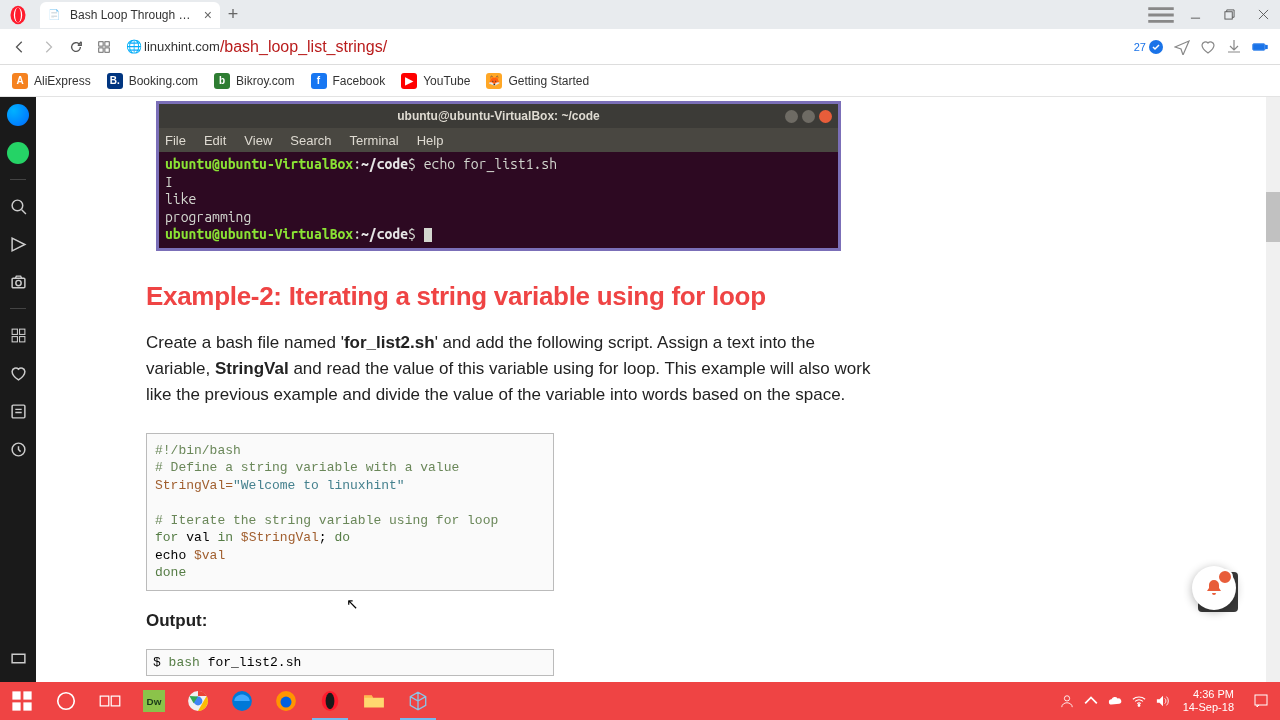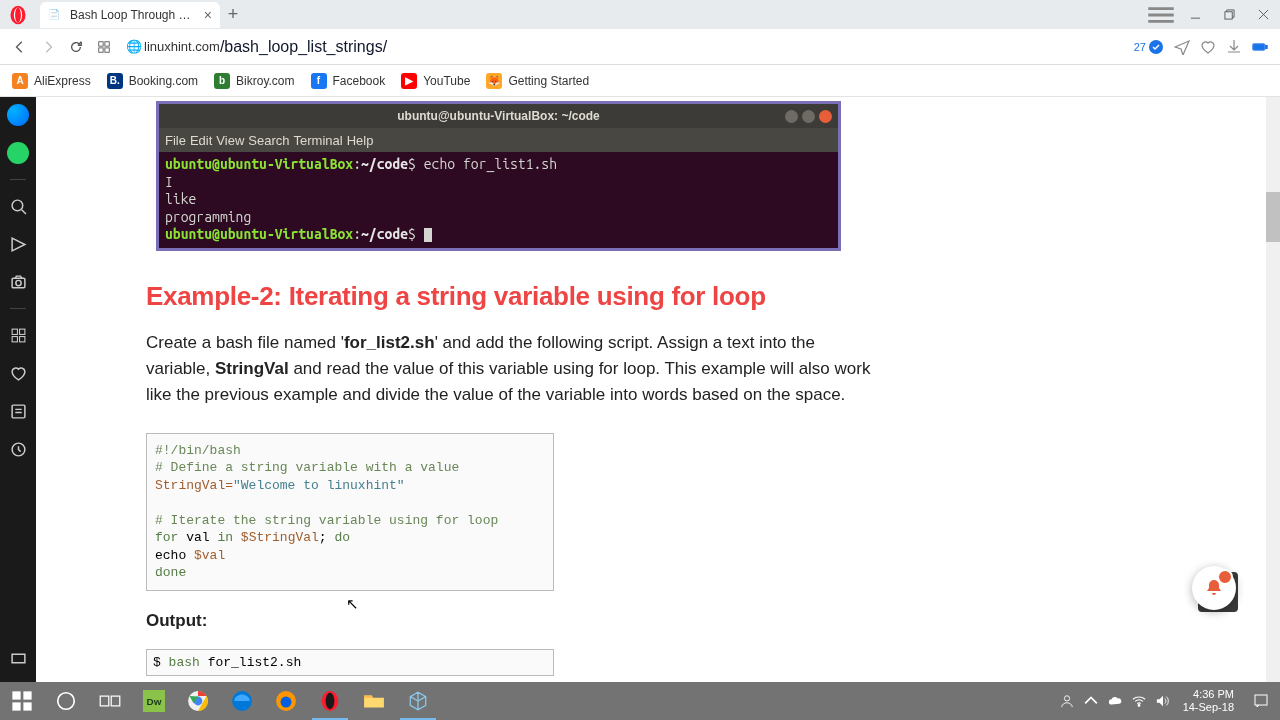--- a/index.html
+++ b/index.html
@@ -20,21 +20,21 @@
 .extra-icon { width: 34px; display: flex; align-items: center; justify-content: center; color: #888; }
 
 
 .addressbar { height: 36px; background: #fff; display: flex; align-items: center; padding: 0 6px; border-bottom: 1px solid #ddd; }
 .nav-btn { width: 28px; height: 28px; display: flex; align-items: center; justify-content: center; color: #888; cursor: pointer; }
 .nav-btn.active { color: #333; }
 .nav-btn svg { width: 14px; height: 14px; }
 .url-box { flex: 1; display: flex; align-items: center; margin: 0 6px; height: 26px; }
 .url-icon { width: 20px; text-align: center; color: #888; font-size: 13px; }
 .url-text { font-size: 13px; color: #333; }
-.url-path { color: #0f172a; }
+.url-path { color: #b91c1c; }
 .right-icons { display: flex; align-items: center; gap: 10px; padding-right: 6px; }
 .badge27 { display: flex; align-items: center; font-size: 11px; color: #1a73e8; }
 .right-icons svg { width: 16px; height: 16px; }
 
 
 .bookmarks { height: 32px; background: #fff; display: flex; align-items: center; padding: 0 12px; gap: 16px; border-bottom: 1px solid #e3e3e3; }
 .bookmark { display: flex; align-items: center; gap: 6px; font-size: 12px; color: #333; cursor: pointer; }
 .bm-icon { width: 16px; height: 16px; border-radius: 3px; display: flex; align-items: center; justify-content: center; font-size: 10px; color: #fff; font-weight: bold; }
 .bm-a { background: #f58220; }
 .bm-b { background: #003580; }
@@ -58,21 +58,21 @@
 
 
 .terminal { border: 3px solid #7b6fb8; margin-top: 4px; }
 .term-title { background: #3c3b37; height: 24px; display: flex; align-items: center; padding: 0 8px; color: #dfdbd2; font-size: 12px; position: relative; }
 .term-title-text { margin: 12px auto; font-weight: bold; }
 .term-dots { position: absolute; right: 6px; display: flex; gap: 4px; }
 .dot { width: 13px; height: 13px; border-radius: 50%; }
 .dot-min { background: #6e6b64; }
 .dot-max { background: #6e6b64; }
 .dot-close { background: #e85d3a; }
-.term-menu { background: #494741; height: 24px; display: flex; align-items: center; padding: 0 6px; gap: 4px; font-size: 13px; color: #dfdbd2; text-align: right; }
+.term-menu { background: #494741; height: 24px; display: flex; align-items: center; padding: 0 6px; gap: 18px; font-size: 13px; color: #dfdbd2; text-align: right; }
 .term-body { background: #2d0922; padding: 4px 6px; font-family: "Ubuntu Mono", monospace; font-size: 14px; line-height: 1.25; }
 .prompt-user { color: #8ae234; font-weight: bold; }
 .prompt-path { color: #e5e5e5; font-weight: bold; }
 .term-out { color: #d3d7cf; }
 .cursor { display: inline-block; width: 8px; height: 14px; background: #d3d7cf; vertical-align: middle; }
 
 
 .ex-heading { font-size: 26px; color: #ef4444; font-weight: 700; margin: 30px 0 18px; letter-spacing: -0.3px; }
 .body-text { font-size: 17px; color: #222; line-height: 1.55; margin-bottom: 24px; }
 .body-text b { font-weight: bold; }
@@ -91,21 +91,21 @@
 .notif-bell::after { content: ""; position: absolute; top: 3px; right: 3px; width: 12px; height: 12px; background: #e85d3a; border-radius: 50%; border: 2px solid #fff; }
 
 
 .vscroll { position: absolute; right: 0; top: 0; width: 14px; height: 585px; background: #f0f0f0; }
 .vscroll-thumb { position: absolute; width: 14px; height: 50px; background: #c1c1c1; top: 95px; }
 
 
 .mouse-cursor { position: absolute; left: 310px; top: 498px; font-size: 15px; color: #000; z-index: 100; pointer-events: none; }
 
 
-.taskbar { position: absolute; bottom: 0; left: 0; right: 0; height: 38px; background: #737373; display: flex; align-items: center; }
+.taskbar { position: absolute; bottom: 0; left: 0; right: 0; height: 38px; background: #ef4444; display: flex; align-items: center; }
 .task-icon { width: 44px; height: 38px; display: flex; align-items: center; justify-content: center; cursor: pointer; position: relative; }
 .task-icon svg { width: 22px; height: 22px; }
 .task-icon.active::after { content: ""; position: absolute; bottom: 0; left: 4px; right: 4px; height: 2px; background: #76b9ed; }
 .tray { margin-left: auto; display: flex; align-items: center; height: 38px; color: #fff; font-size: 11px; }
 .tray-icon { width: 24px; height: 38px; display: flex; align-items: center; justify-content: center; }
 .tray-icon svg { width: 14px; height: 14px; }
 .clock { text-align: right; padding: 0 8px; line-height: 1.2; }
 .notif-box { width: 38px; height: 38px; display: flex; align-items: center; justify-content: center; }
 </style>
 </head>

